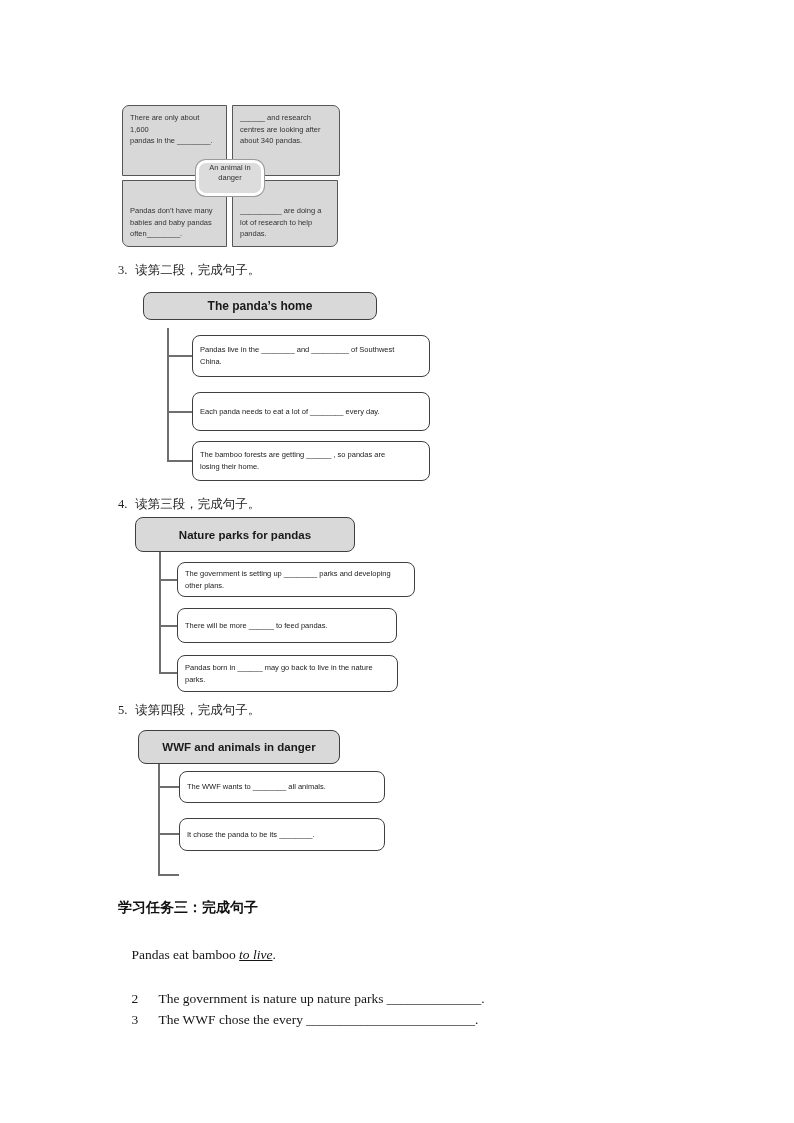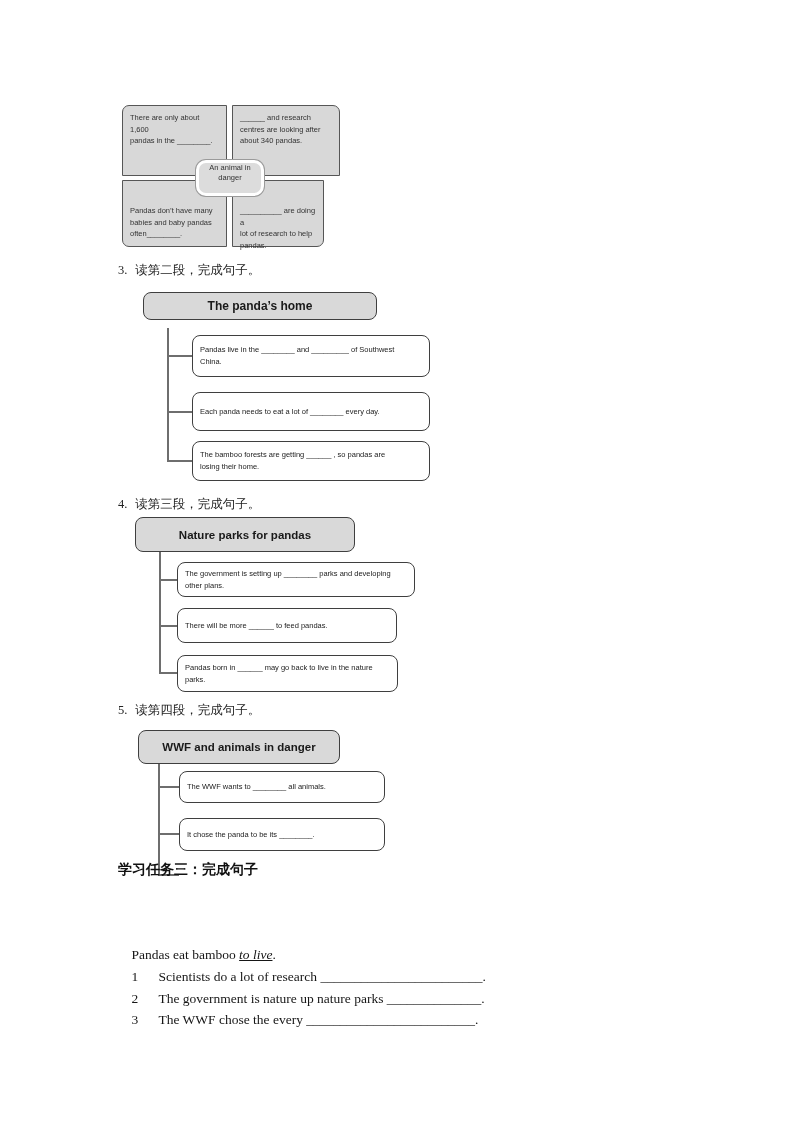--- a/index.html
+++ b/index.html
@@ -7,21 +7,21 @@
     position:relative; width:794px; height:1123px; background:#ffffff;
     margin:0 auto; overflow:hidden;
     font-family:"Liberation Sans", sans-serif; color:#1f1f1f;
   }
   
   .mindmap{position:absolute; left:122px; top:105px; width:218px; height:142px;}
   .quad{position:absolute; background:#d8d8d8; border:1px solid #565656; box-sizing:border-box;}
   .quad.tl{left:0; top:0; width:105px; height:71px; border-top-left-radius:7px;}
   .quad.tr{left:110px; top:0; width:108px; height:71px; border-top-right-radius:7px;}
   .quad.bl{left:0; top:75px; width:105px; height:67px; border-bottom-left-radius:7px;}
-  .quad.br{left:110px; top:75px; width:92px; height:67px; border-bottom-right-radius:7px;}
+  .quad.br{left:110px; top:75px; width:106px; height:67px; border-bottom-right-radius:7px;}
   .qtext{
     margin:0; padding:6px 6px 0 7px; font-size:7.5px; line-height:11.5px;
     color:#333; white-space:pre-line;
   }
   .quad.bl .qtext, .quad.br .qtext{padding-top:24px;}
   .centerbox{
     position:absolute; left:74px; top:55px; width:68px; height:36px;
     background:#dcdcdc; border:3px solid #ffffff; border-radius:10px;
     box-shadow:0 0 0 1px #9a9a9a; box-sizing:border-box;
     display:flex; justify-content:center; text-align:center;
@@ -69,21 +69,21 @@
   .s5-title{left:138px; top:730px; width:202px; height:34px; font-size:11.5px;}
   .s5-v{left:158px; top:764px; height:111px;}
   .s5-h1{left:158px; top:786px; width:21px;}
   .s5-h2{left:158px; top:833px; width:21px;}
   .s5-h3{left:158px; top:874px; width:21px;}
   .s5-b1{left:179px; top:771px; width:206px; height:32px;}
   .s5-b2{left:179px; top:818px; width:206px; height:33px;}
   .s5-b3{left:179px; top:860px; width:208px; height:31px;}
   
   .task-heading{
-    position:absolute; left:118px; top:861px; font-family:"Liberation Serif", serif;
+    position:absolute; left:118px; top:899px; font-family:"Liberation Serif", serif;
     font-size:14px; font-weight:bold; color:#111;
   }
   .task-line{
     position:absolute; left:118px; font-family:"Liberation Serif", serif;
     font-size:13.5px; color:#161616; white-space:pre;
   }
   .task-example{top:931px;}
   .task-item1{top:953px;}
   .task-item2{top:975px;}
   .task-item3{top:996px;}
@@ -184,23 +184,20 @@
   <div class="tree-box s5-b2">
     <p>It chose the panda to be its ________.</p>
   </div>
 
   <div class="task-heading">学习任务三：完成句子</div>
 
   <div class="task-line task-example">
     <span>Pandas eat bamboo </span><span class="answer">to live</span><span>.</span>
   </div>
 
-  <div class="task-line task-item1">
-    <span class="inum">1</span><span>Scientists do a lot of research </span><span>________________________.</span>
-  </div>
   <div class="task-line task-item2">
     <span class="inum">2</span><span>The government is nature up nature parks </span><span>______________.</span>
   </div>
   <div class="task-line task-item3">
     <span class="inum">3</span><span>The WWF chose the every </span><span>_________________________.</span>
   </div>
 
 </div>
 
 </body></html>

